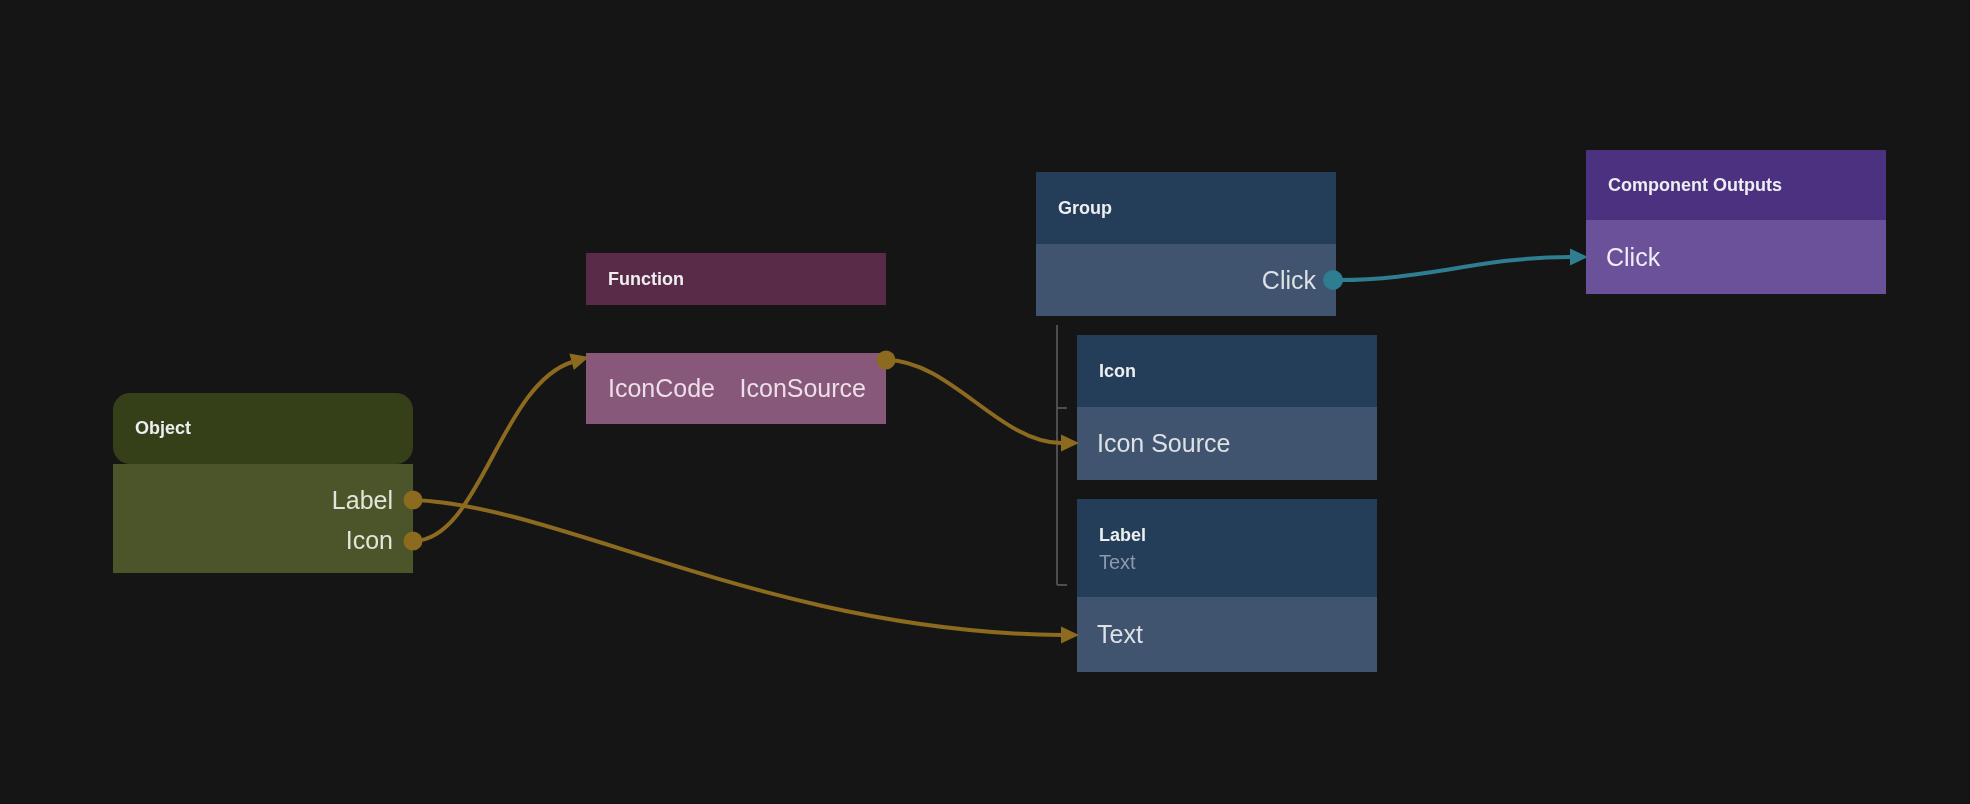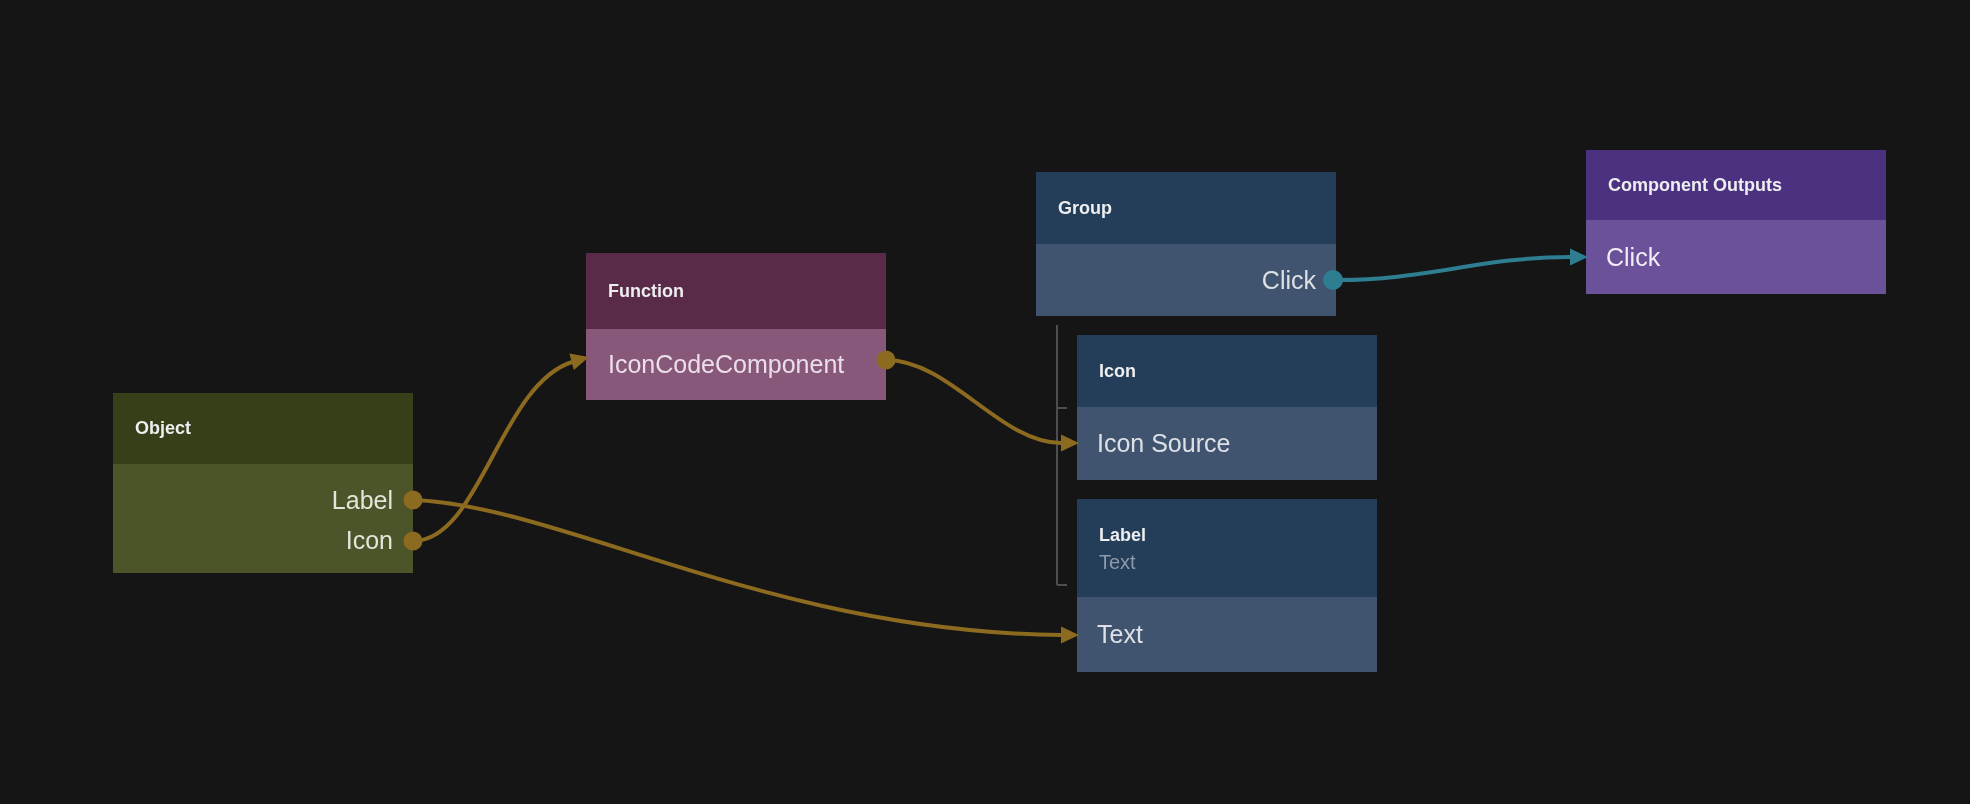--- a/index.html
+++ b/index.html
@@ -43,31 +43,31 @@
     line-height: 26px;
   }
   .port-row {
     display: flex;
     align-items: center;
     font-size: 25px;
     height: 40px;
   }
   .port-row.right { justify-content: flex-end; padding-right: 20px; }
   .port-row.left  { justify-content: flex-start; padding-left: 20px; }
-  .port-row.split { padding: 0 20px 0 22px; height: 100%; }
+  .port-row.split { justify-content: space-between; padding: 0 20px 0 22px; height: 100%; margin-top: 48px; }
 
   
   .node.object { left: 113px; top: 393px; }
-  .object .node-header { background: #354019; height: 71px; }
+  .object .node-header { background: #354019; height: 71px; border-radius: 17px; }
   .object .node-body   { background: #4b5529; padding: 16px 0 13px 0; }
   .object .port-row    { color: #e2e6da; }
 
   
   .node.function { left: 586px; top: 253px; }
-  .function .node-header { background: #5a2b49; height: 76px; }
+  .function .node-header { background: #5a2b49; height: 52px; }
   .function .node-body   { background: #875879; height: 71px; }
   .function .port-row    { color: #ecdfe9; }
 
   
   .blue .node-header { background: #243d58; }
   .blue .node-body   { background: #40536f; }
   .blue .port-row    { color: #dde1e6; }
   .node.group { left: 1036px; top: 172px; }
   .group .node-header { height: 72px; }
   .group .node-body   { height: 72px; }
@@ -106,21 +106,21 @@
     </div>
   </div>
 
   <div class="node function">
     <div class="node-header">
       <div class="node-title">Function</div>
     </div>
     <div class="node-body">
       <div class="port-row split">
         <span>IconCode</span>
-        <span>Component</span>
+        <span>IconSource</span>
       </div>
     </div>
   </div>
 
   <div class="node group blue">
     <div class="node-header">
       <div class="node-title">Group</div>
     </div>
     <div class="node-body">
       <div class="port-row right">

